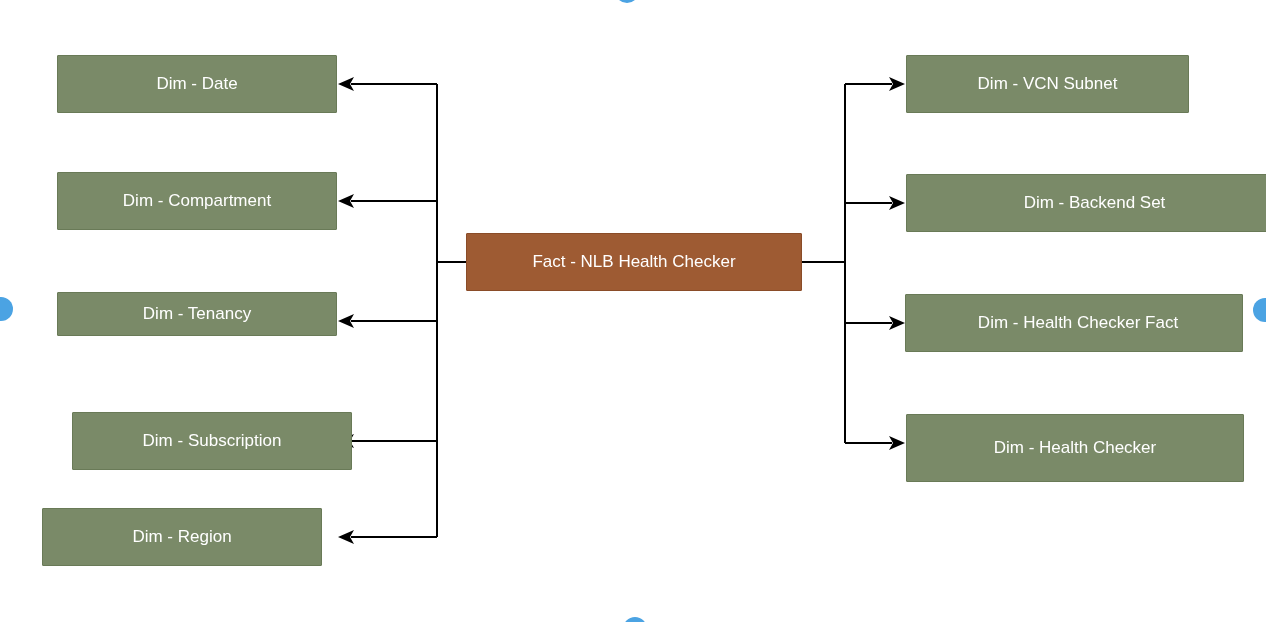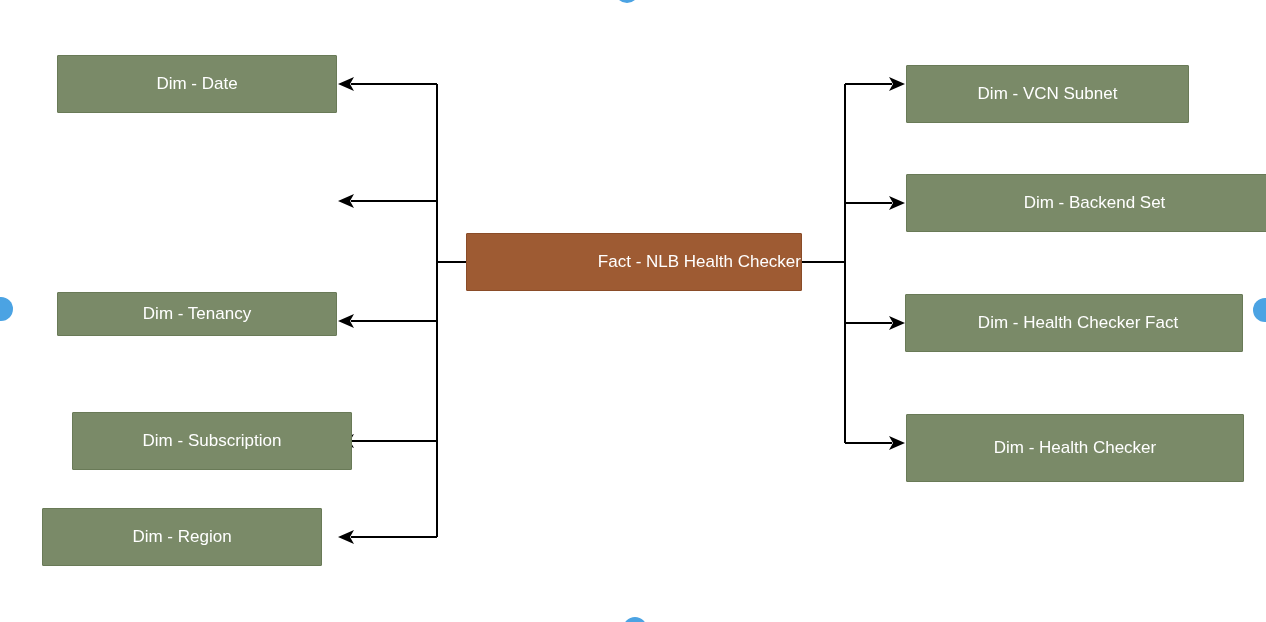--- a/index.html
+++ b/index.html
@@ -79,35 +79,38 @@
 
     <polygon class="arrowhead" points="905,84 889,77 893,84 889,91"></polygon>
     <polygon class="arrowhead" points="905,203 889,196 893,203 889,210"></polygon>
     <polygon class="arrowhead" points="905,323 889,316 893,323 889,330"></polygon>
     <polygon class="arrowhead" points="905,443 889,436 893,443 889,450"></polygon>
   </svg>
 
   <div class="node dim" style="left:57px;top:55px;width:280px;height:58px;">
     <span>Dim - Date</span>
   </div>
+  <div class="node dim" style="left:57px;top:172px;width:280px;height:58px;">
+    <span>Dim - Compartment</span>
+  </div>
   <div class="node dim" style="left:57px;top:292px;width:280px;height:44px;">
     <span>Dim - Tenancy</span>
   </div>
   <div class="node dim" style="left:72px;top:412px;width:280px;height:58px;">
     <span>Dim - Subscription</span>
   </div>
   <div class="node dim" style="left:42px;top:508px;width:280px;height:58px;">
     <span>Dim - Region</span>
   </div>
 
-  <div class="node fact" style="left:466px;top:233px;width:336px;height:58px;justify-content:flex-end;">
+  <div class="node fact" style="left:466px;top:233px;width:336px;height:58px;">
     <span>Fact - NLB Health Checker</span>
   </div>
 
-  <div class="node dim" style="left:906px;top:65px;width:283px;height:58px;">
+  <div class="node dim" style="left:906px;top:55px;width:283px;height:58px;">
     <span>Dim - VCN Subnet</span>
   </div>
   <div class="node dim" style="left:906px;top:174px;width:377px;height:58px;">
     <span>Dim - Backend Set</span>
   </div>
   <div class="node dim" style="left:905px;top:294px;width:338px;height:58px;padding-left:8px;">
     <span>Dim - Health Checker Fact</span>
   </div>
   <div class="node dim" style="left:906px;top:414px;width:338px;height:68px;justify-content:center;">
     <span>Dim - Health Checker</span>

